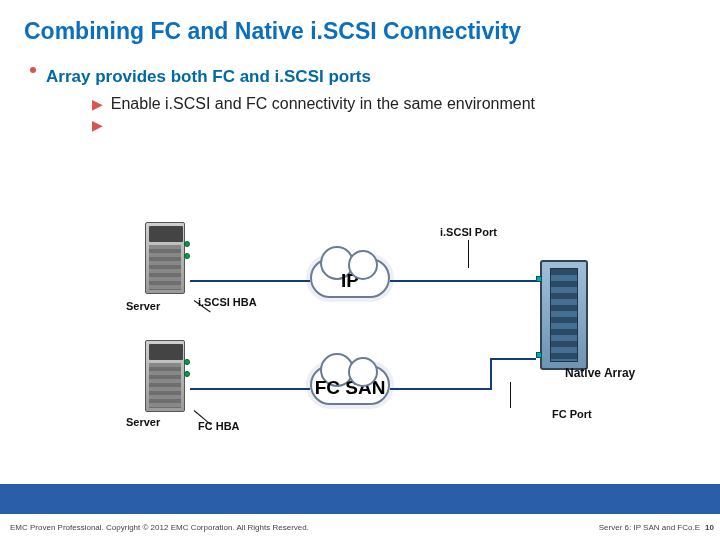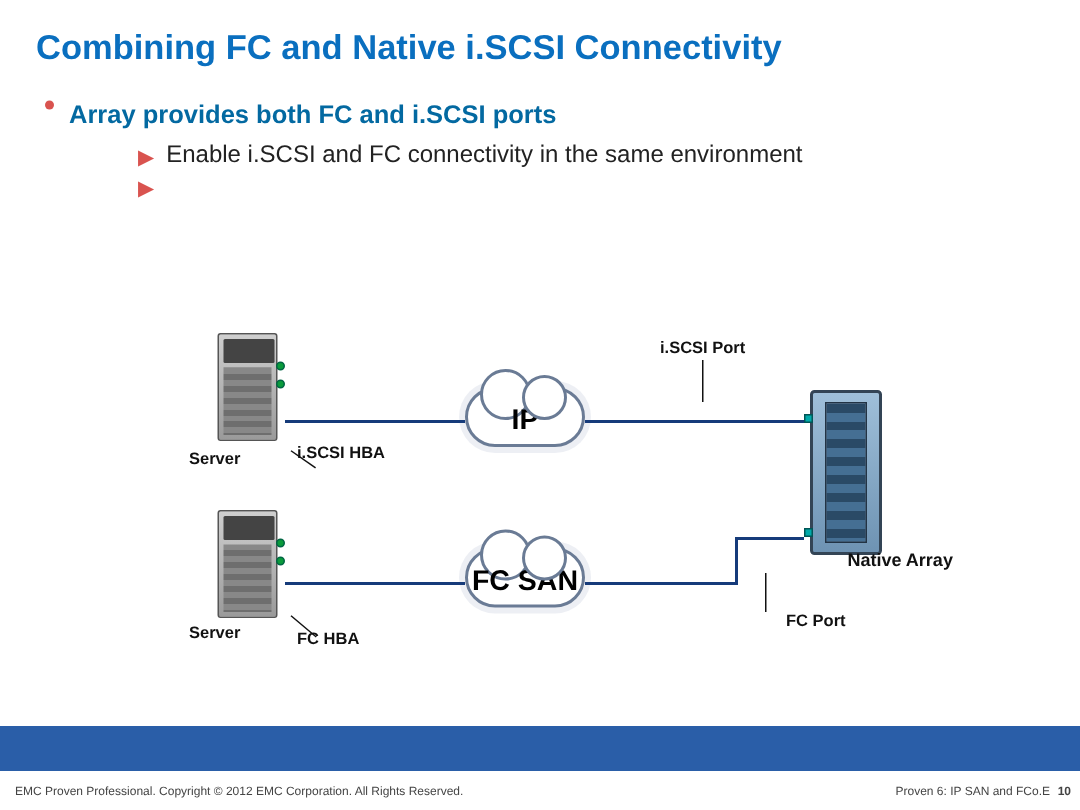--- a/index.html
+++ b/index.html
@@ -94,21 +94,21 @@
   .cl2{ left:194px; top:200px; width:22px; transform:rotate(40deg); transform-origin:left center;}
   .cl3{ left:468px; top:30px; width:1px; height:28px; background:#111;}
   .cl4{ left:510px; top:172px; width:1px; height:26px; background:#111;}
   
   .lbl { font-size: 11px; font-weight:700; color:#111; white-space:nowrap; }
   .lbl.srv1t{ left:126px; top:90px; }
   .lbl.srv2t{ left:126px; top:206px; }
   .lbl.hba1 { left:198px; top:86px; }
   .lbl.hba2 { left:198px; top:210px;text-align:center; }
   .lbl.iport{ left:440px; top:16px; }
-  .lbl.fcport{left:484px; top:198px;padding-left:40px; }
+  .lbl.fcport{left:512px; top:198px;padding-left:40px; }
   .lbl.sarr { left:565px; top:156px; font-size:12px; }
   
   .footer-band{
     position:absolute; left:0; bottom:26px; width:720px; height:30px;
     background:#2a5ea8;
   }
   .footer-text{
     position:absolute; left:10px; bottom:8px;
     font-size:8px; color:#444;text-align:center;
   }
@@ -181,14 +181,14 @@
   <div class="lbl srv2t">Server</div>
   <div class="lbl hba1">i.SCSI HBA</div>
   <div class="lbl hba2">FC HBA</div>
   <div class="lbl iport">i.SCSI Port</div>
   <div class="lbl fcport">FC Port</div>
   <div class="lbl sarr">Native Array</div>
 </div>
 
 <div class="footer-band"></div>
 <div class="footer-text">EMC Proven Professional. Copyright © 2012 EMC Corporation. All Rights Reserved.</div>
-<div class="footer-module">Proven 6: IP SAN and FCo.E</div>
+<div class="footer-module">Server 6: IP SAN and FCo.E</div>
 <div class="footer-page">10</div>
 
 </body></html>

